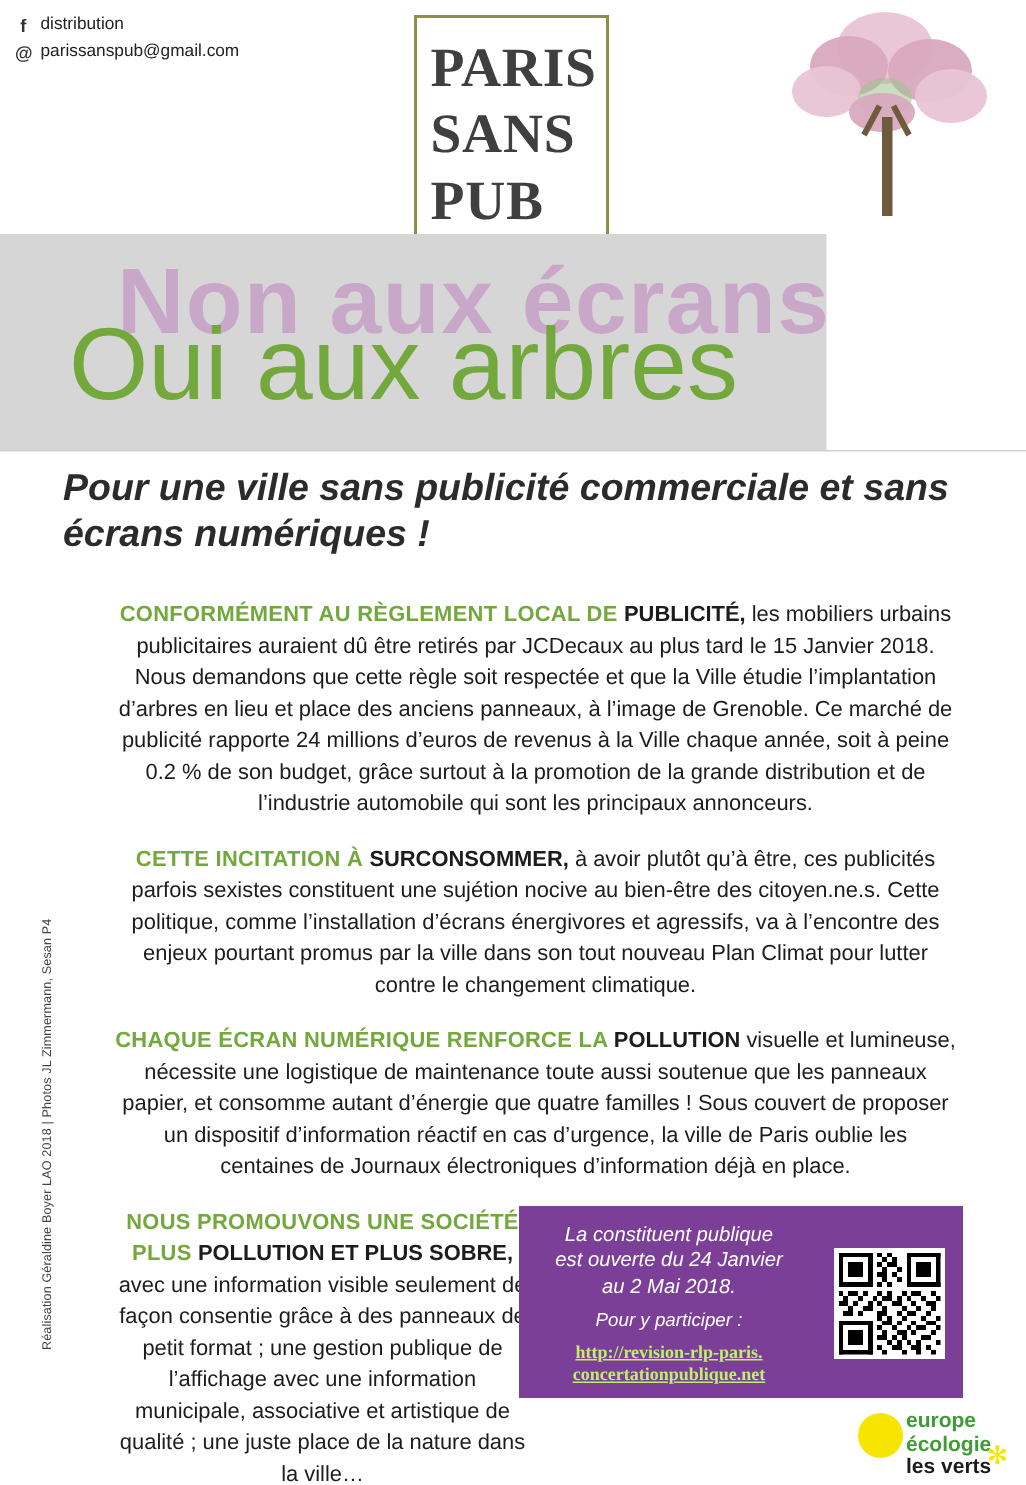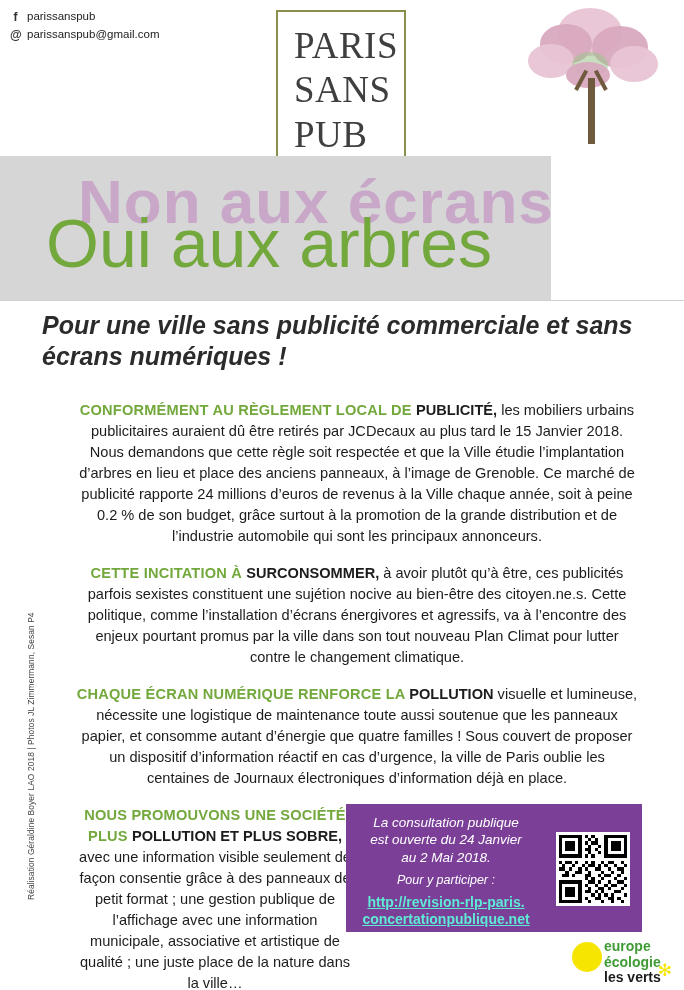--- a/index.html
+++ b/index.html
@@ -33,27 +33,27 @@
 
   
   .logo-box {
     position: absolute; top: 10px; left: 276px;
     width: 130px; height: 160px;
     border: 2px solid #8b8f4b;
     background: #ffffff;
   }
   .logo-box .lt {
     font-family: "Liberation Serif", serif;
-    font-weight: normal;
+    font-weight: bold;
     color: #3f3f3f;
     font-size: 37px;
     line-height: 0.98;
     letter-spacing: 0.5px;
     text-align: left;
-    padding-left: 16px;
+    padding-left: 9px;
   }
   .logo-box .l1 { margin-top: 16px; }
   .logo-box .l2 { margin-top: 8px; }
   .logo-box .l3 { margin-top: 8px; }
 
   
   .tree { position: absolute; top: 6px; left: 510px; width: 170px; height: 152px; }
   .tree .canopy {
     position: absolute; border-radius: 50%;
     background: #e8c4d4; opacity: 0.95;
@@ -121,22 +121,22 @@
     width: 296px; height: 128px;
     background: #7b3f98;
     color: #ffffff;
   }
   .consult .txt {
     position: absolute; top: 10px; left: 10px; width: 180px;
     font-style: italic; font-size: 13.5px; line-height: 1.28;
     text-align: center;
   }
   .consult .link {
-    font-style: normal; font-weight: bold; color: #5eead4;
-    font-size: 14px; line-height: 1.25; display: block; margin-top: 6px;
+    font-style: normal; font-weight: bold; color: #bef264;
+    font-size: 12px; line-height: 1.25; display: block; margin-top: 6px; font-family: Liberation Serif, serif;
   }
   .consult .part { display: block; margin-top: 6px; font-size: 12.5px; }
   .qr {
     position: absolute; top: 28px; right: 12px;
     width: 74px; height: 74px; background: #fff; padding: 3px;
   }
   .qr svg { display: block; }
 
   
   .eelv {
@@ -178,21 +178,21 @@
 </head>
 <body>
 
 <div class="poster">
 
   <div class="header">
 
     <div class="social">
       <div class="row">
         <span class="glyph">f</span>
-        <span>parissanspub</span>
+        <span>distribution</span>
       </div>
       <div class="row">
         <span class="glyph">@</span>
         <span>parissanspub@gmail.com</span>
       </div>
     </div>
 
     <div class="logo-box">
       <div class="lt l1">PARIS</div>
       <div class="lt l2">SANS</div>
@@ -235,21 +235,21 @@
       <span class="lead">CHAQUE ÉCRAN NUMÉRIQUE RENFORCE LA </span><span class="lead-dark">POLLUTION</span><span> visuelle et lumineuse, nécessite une logistique de maintenance toute aussi soutenue que les panneaux papier, et consomme autant d’énergie que quatre familles ! Sous couvert de proposer un dispositif d’information réactif en cas d’urgence, la ville de Paris oublie les centaines de Journaux électroniques d’information déjà en place.</span>
     </p>
 
     <p class="para para-last">
       <span class="lead">NOUS PROMOUVONS UNE SOCIÉTÉ PLUS </span><span class="lead-dark">POLLUTION ET PLUS SOBRE,</span><span> avec une information visible seulement de façon consentie grâce à des panneaux de petit format ; une gestion publique de l’affichage avec une information municipale, associative et artistique de qualité ; une juste place de la nature dans la ville…</span>
     </p>
   </div>
 
   <div class="consult">
     <div class="txt">
-      <span>La consultation publique</span><br>
+      <span>La constituent publique</span><br>
       <span>est ouverte du 24 Janvier</span><br>
       <span>au 2 Mai 2018.</span>
       <span class="part">Pour y participer :</span>
       <a class="link" href="#"><span>http://revision-rlp-paris.</span><br><span>concertationpublique.net</span></a>
     </div>
 
     <div class="qr">
       <svg width="68" height="68" viewBox="0 0 21 21" shape-rendering="crispEdges">
         <rect width="21" height="21" fill="#fff"></rect>
         <g fill="#000">

